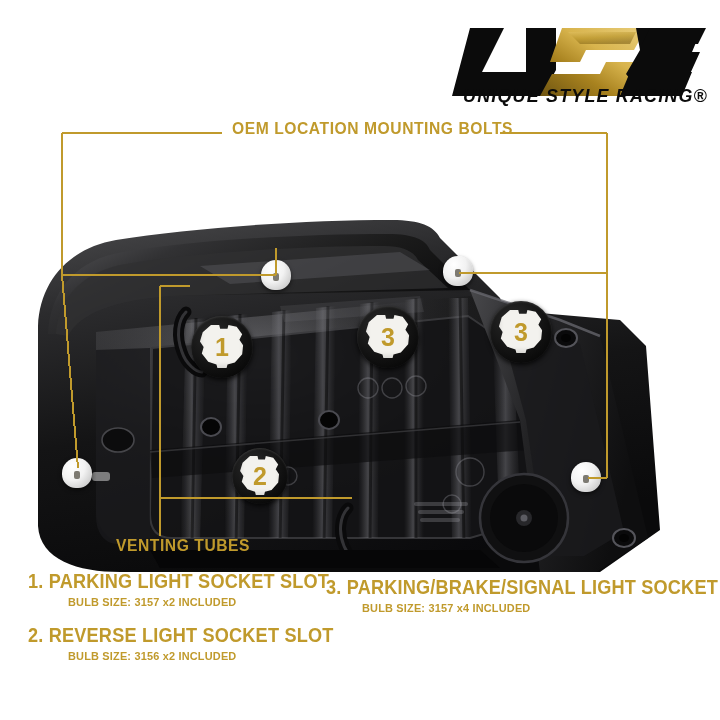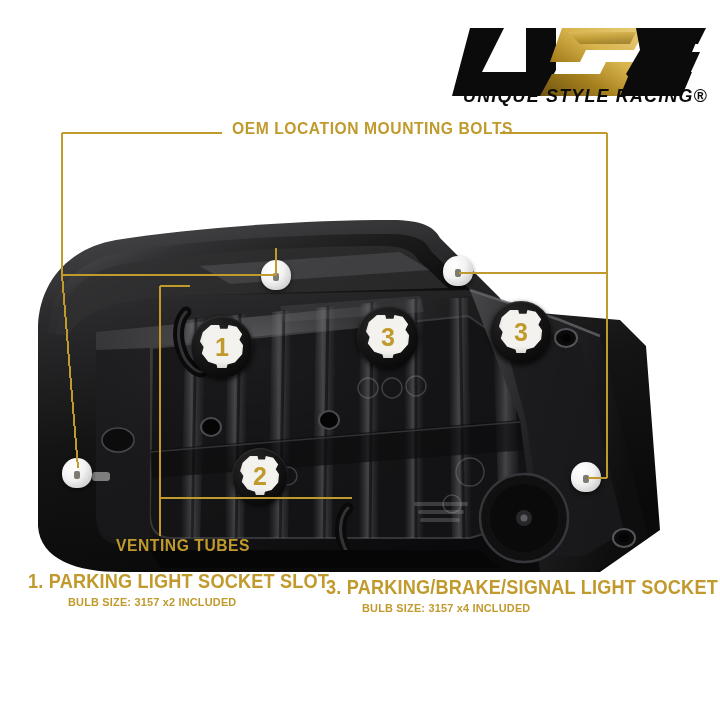--- a/index.html
+++ b/index.html
@@ -342,20 +342,27 @@
   <div class="legend">
 
     <div class="leg-item" id="leg1">
       <div class="leg-title">
         <span class="leg-num">1.</span>
         <span>PARKING LIGHT SOCKET SLOT</span>
       </div>
       <div class="leg-sub">BULB SIZE: 3157 x2 INCLUDED</div>
     </div>
 
+    <div class="leg-item" id="leg2">
+      <div class="leg-title">
+        <span class="leg-num">2.</span>
+        <span>REVERSE LIGHT SOCKET SLOT</span>
+      </div>
+      <div class="leg-sub">BULB SIZE: 3156 x2 INCLUDED</div>
+    </div>
 
     <div class="leg-item" id="leg3">
       <div class="leg-title">
         <span class="leg-num">3.</span>
         <span>PARKING/BRAKE/SIGNAL LIGHT SOCKET SLOT</span>
       </div>
       <div class="leg-sub">BULB SIZE: 3157 x4 INCLUDED</div>
     </div>
 
   </div>

